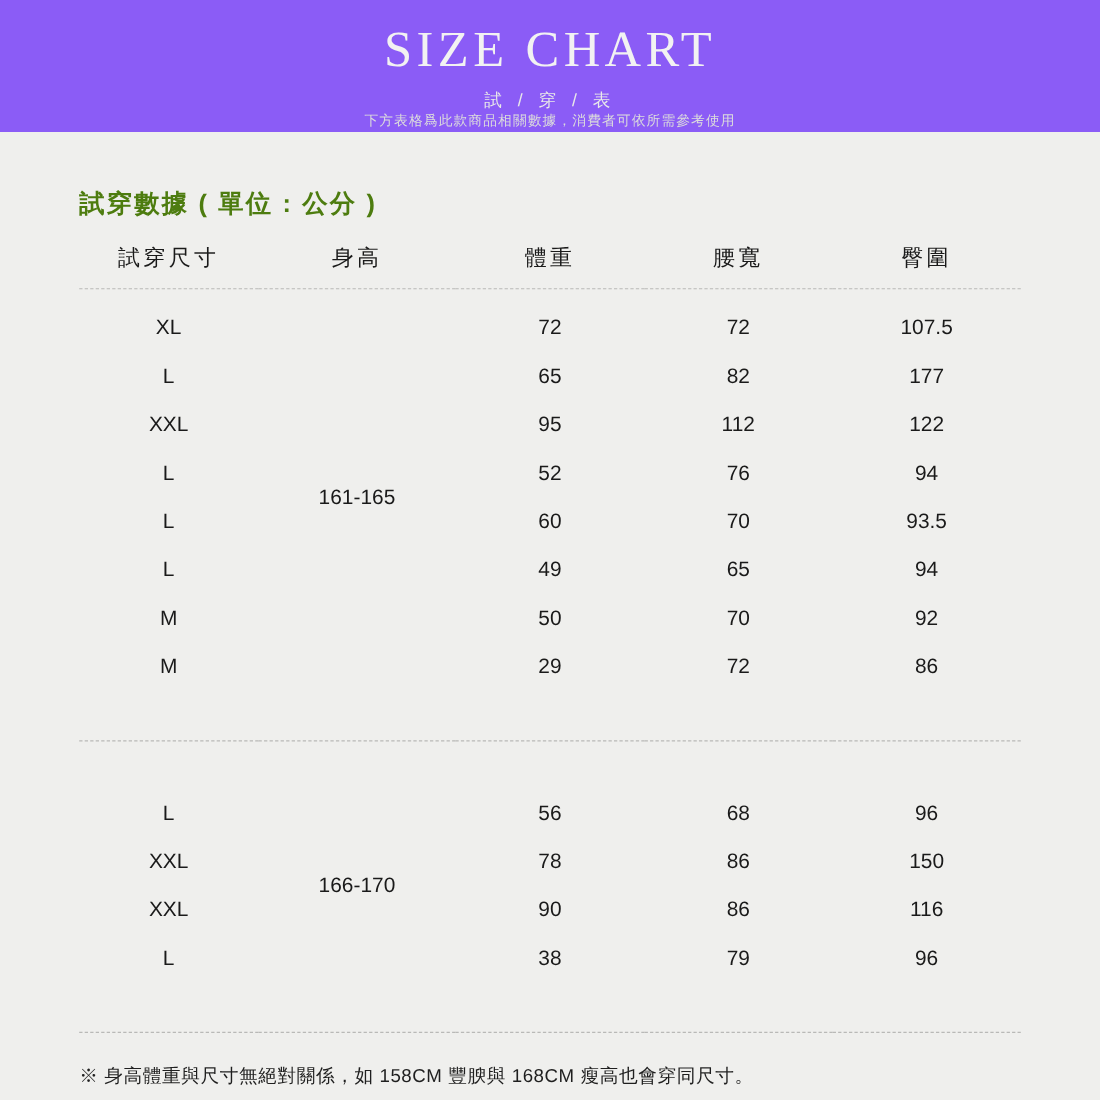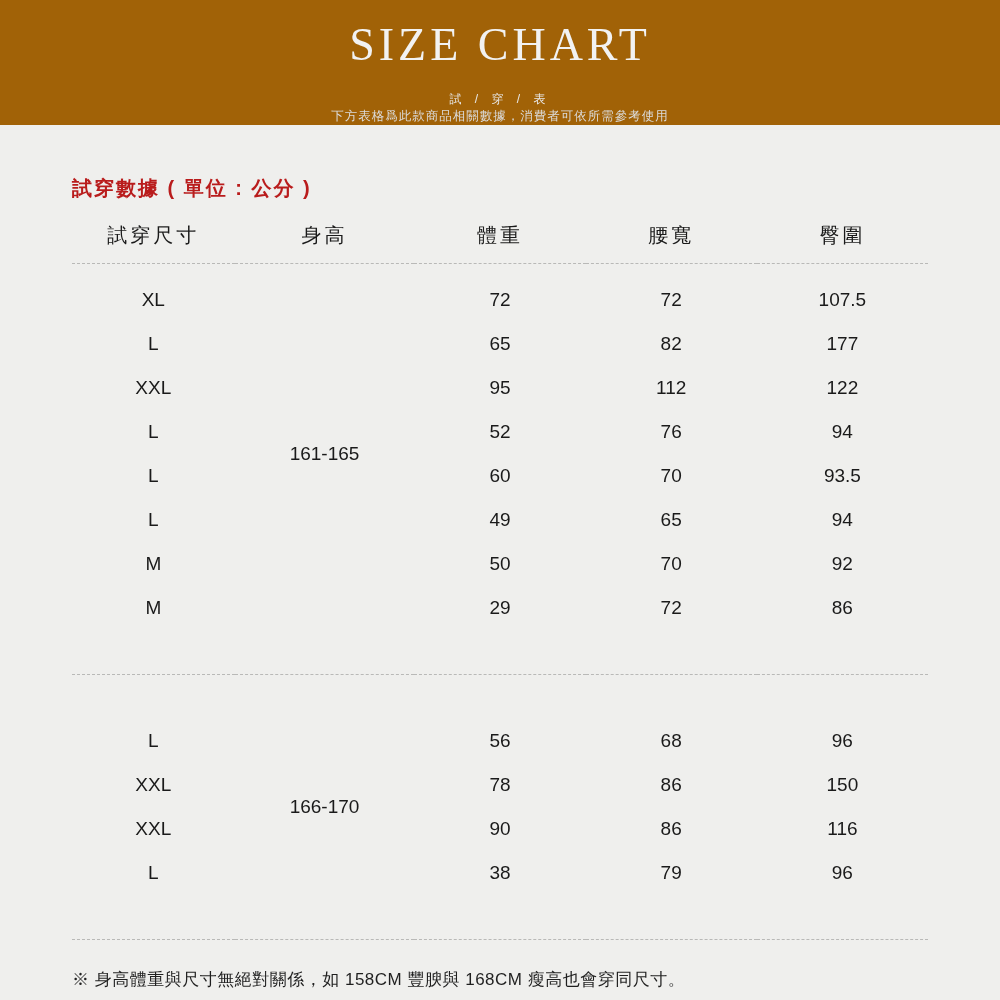--- a/index.html
+++ b/index.html
@@ -19,64 +19,64 @@
     position: relative;
     width: 1000px;
     height: 1000px;
     background: #efefed;
     display: flex;
     flex-direction: column;
   }
 
   
   .header {
-    background: #a16207;
+    background: #8b5cf6;
     color: #ffffff;
     height: 170px;
     box-sizing: border-box;
     padding-top: 20px;
     text-align: center;
   }
   .header-title {
     font-family: "Liberation Serif", serif;
     font-size: 46px;
     letter-spacing: 4px;
     font-weight: 400;
     line-height: 1.1;
     margin: 0;
     color: #f2f2f2;
   }
   .header-sub {
-    font-size: 12px;
+    font-size: 16px;
     letter-spacing: 5px;
-    margin-top: 20px;
+    margin-top: 10px;
     color: #e9e9e9;
   }
   .header-note {
     font-size: 12.5px;
     letter-spacing: 1px;
     margin-top: 0;
     color: #dcdcdc;
   }
 
   
   .content {
     flex: 1;
     padding: 0 72px;
     box-sizing: border-box;
     position: relative;
   }
 
   .section-title {
-    font-size: 20px;
+    font-size: 23px;
     font-weight: bold;
     letter-spacing: 2px;
     margin-top: 50px;
     margin-bottom: 0;
-    color: #b91c1c;
+    color: #4d7c0f;
   }
 
   table.size-table {
     width: 100%;
     border-collapse: collapse;
     margin-top: 19px;
     table-layout: fixed;
   }
 
   table.size-table th {

